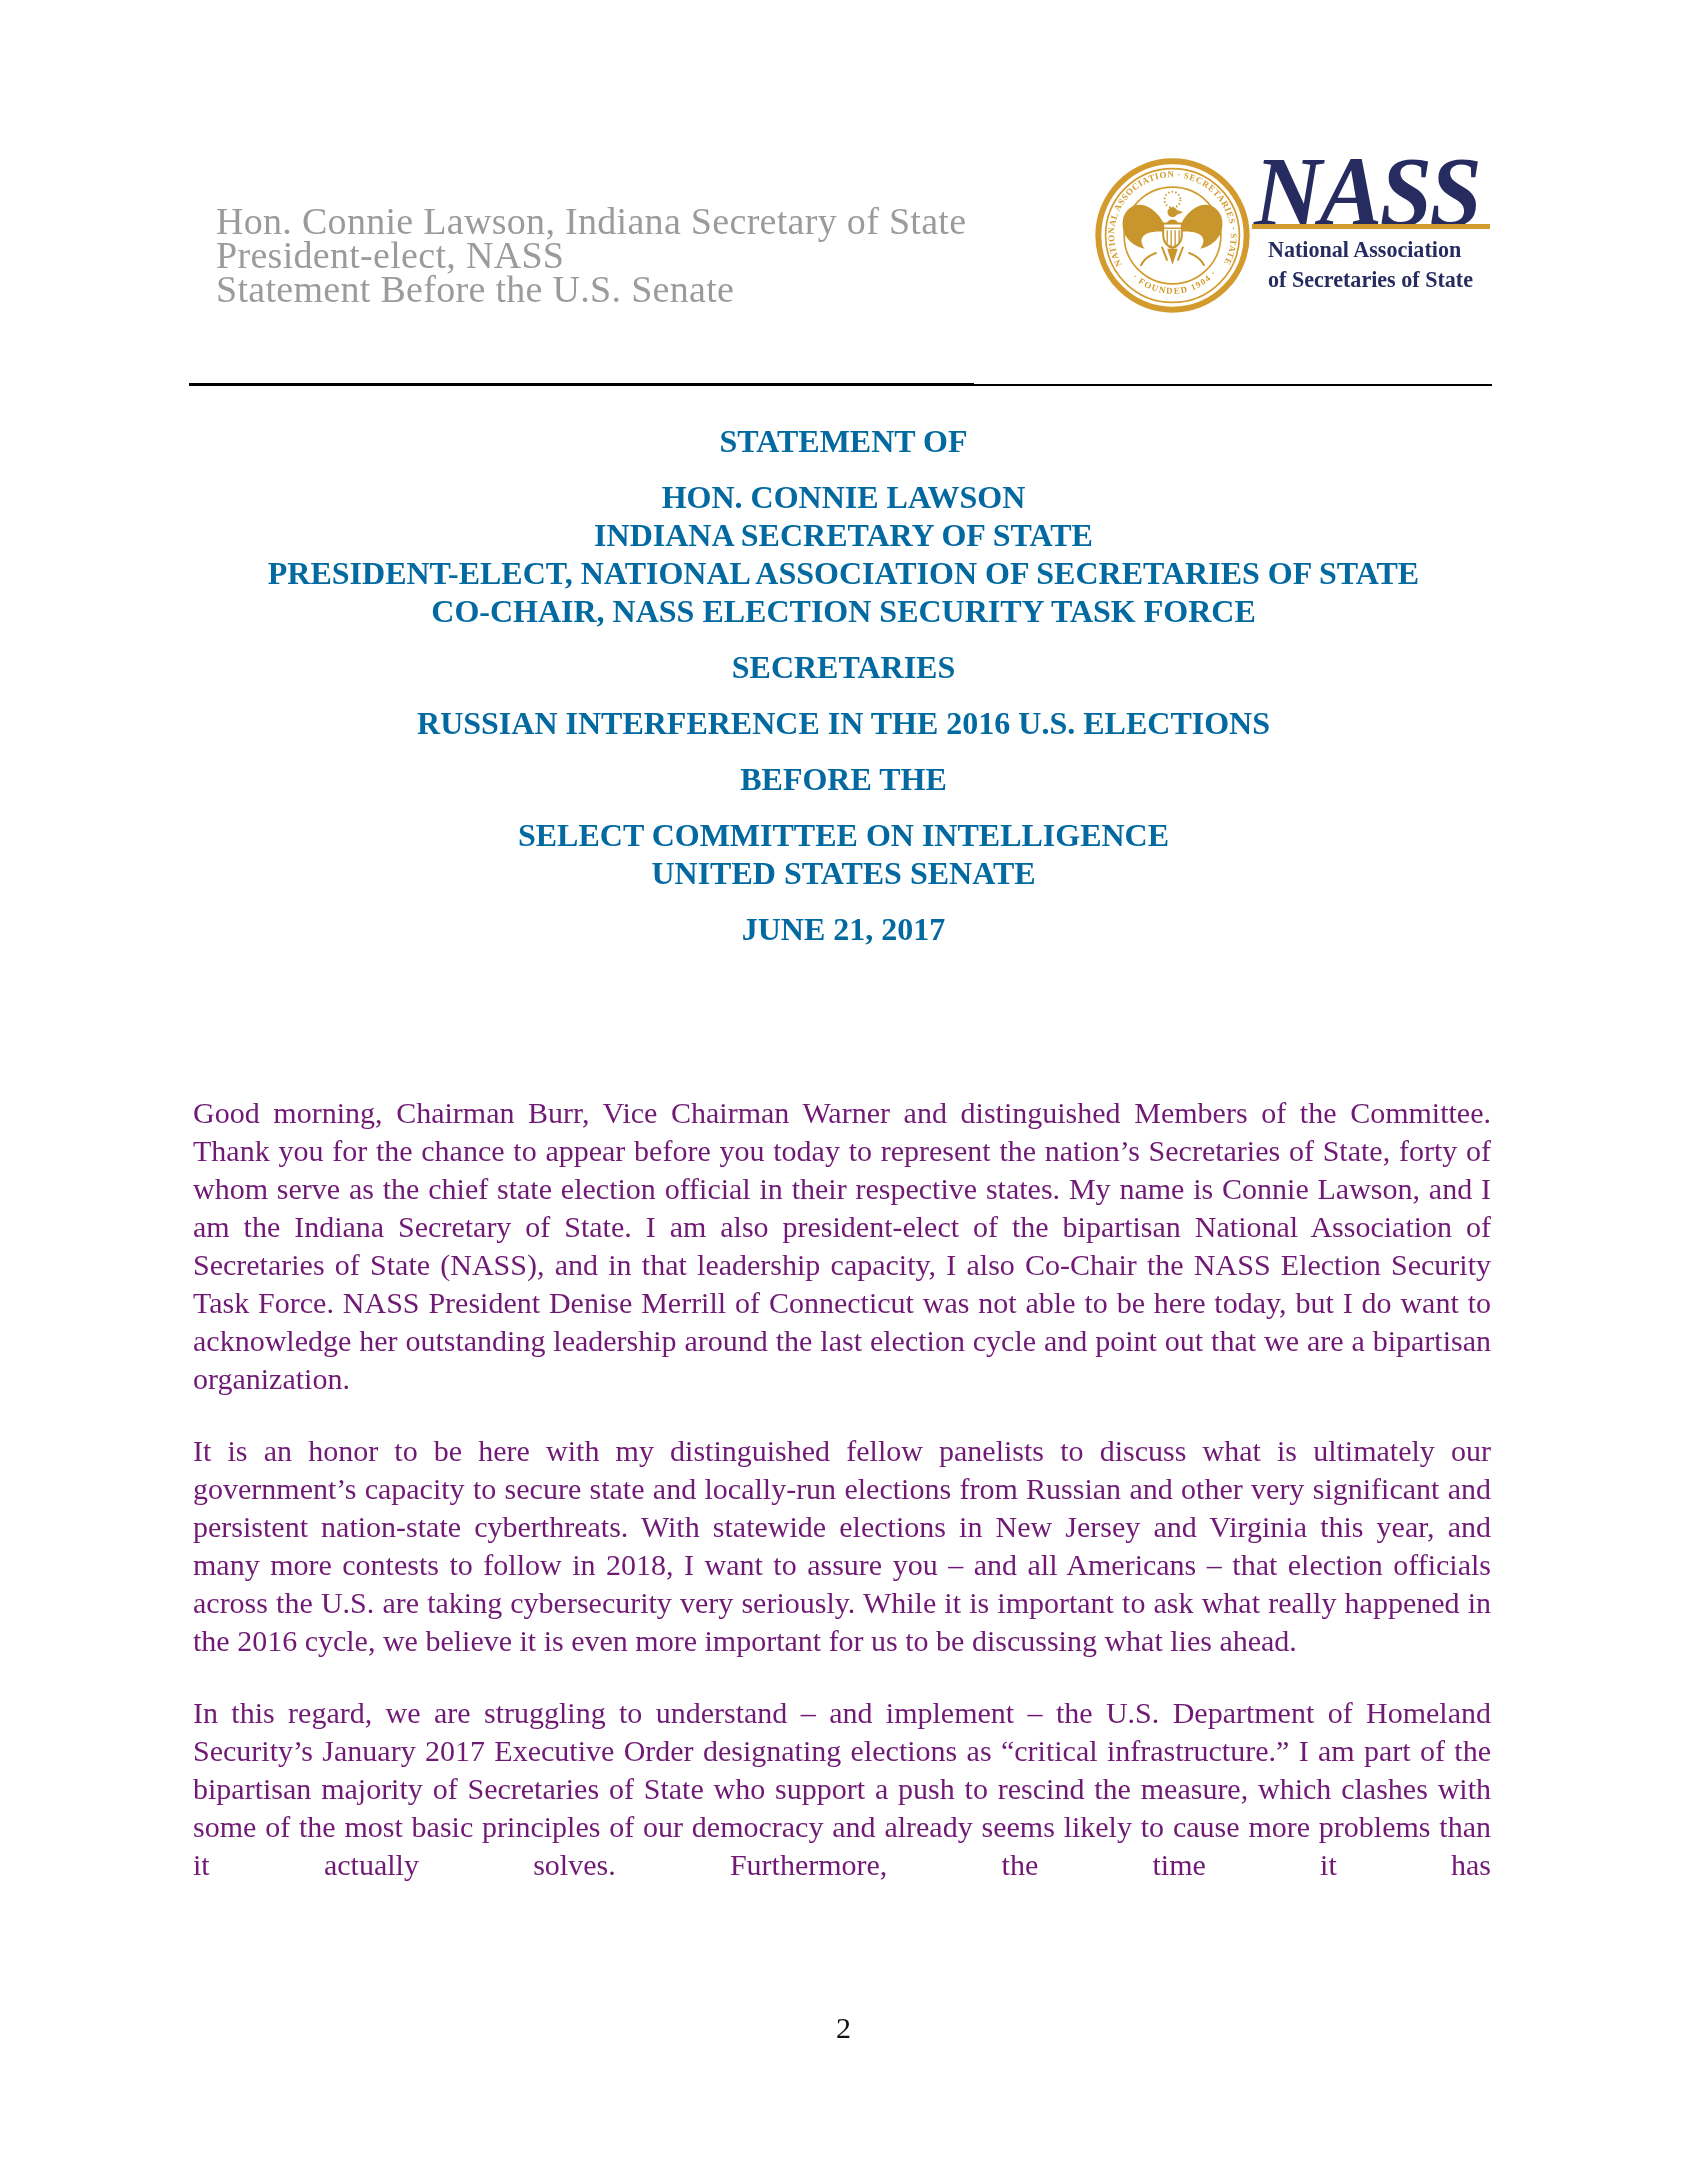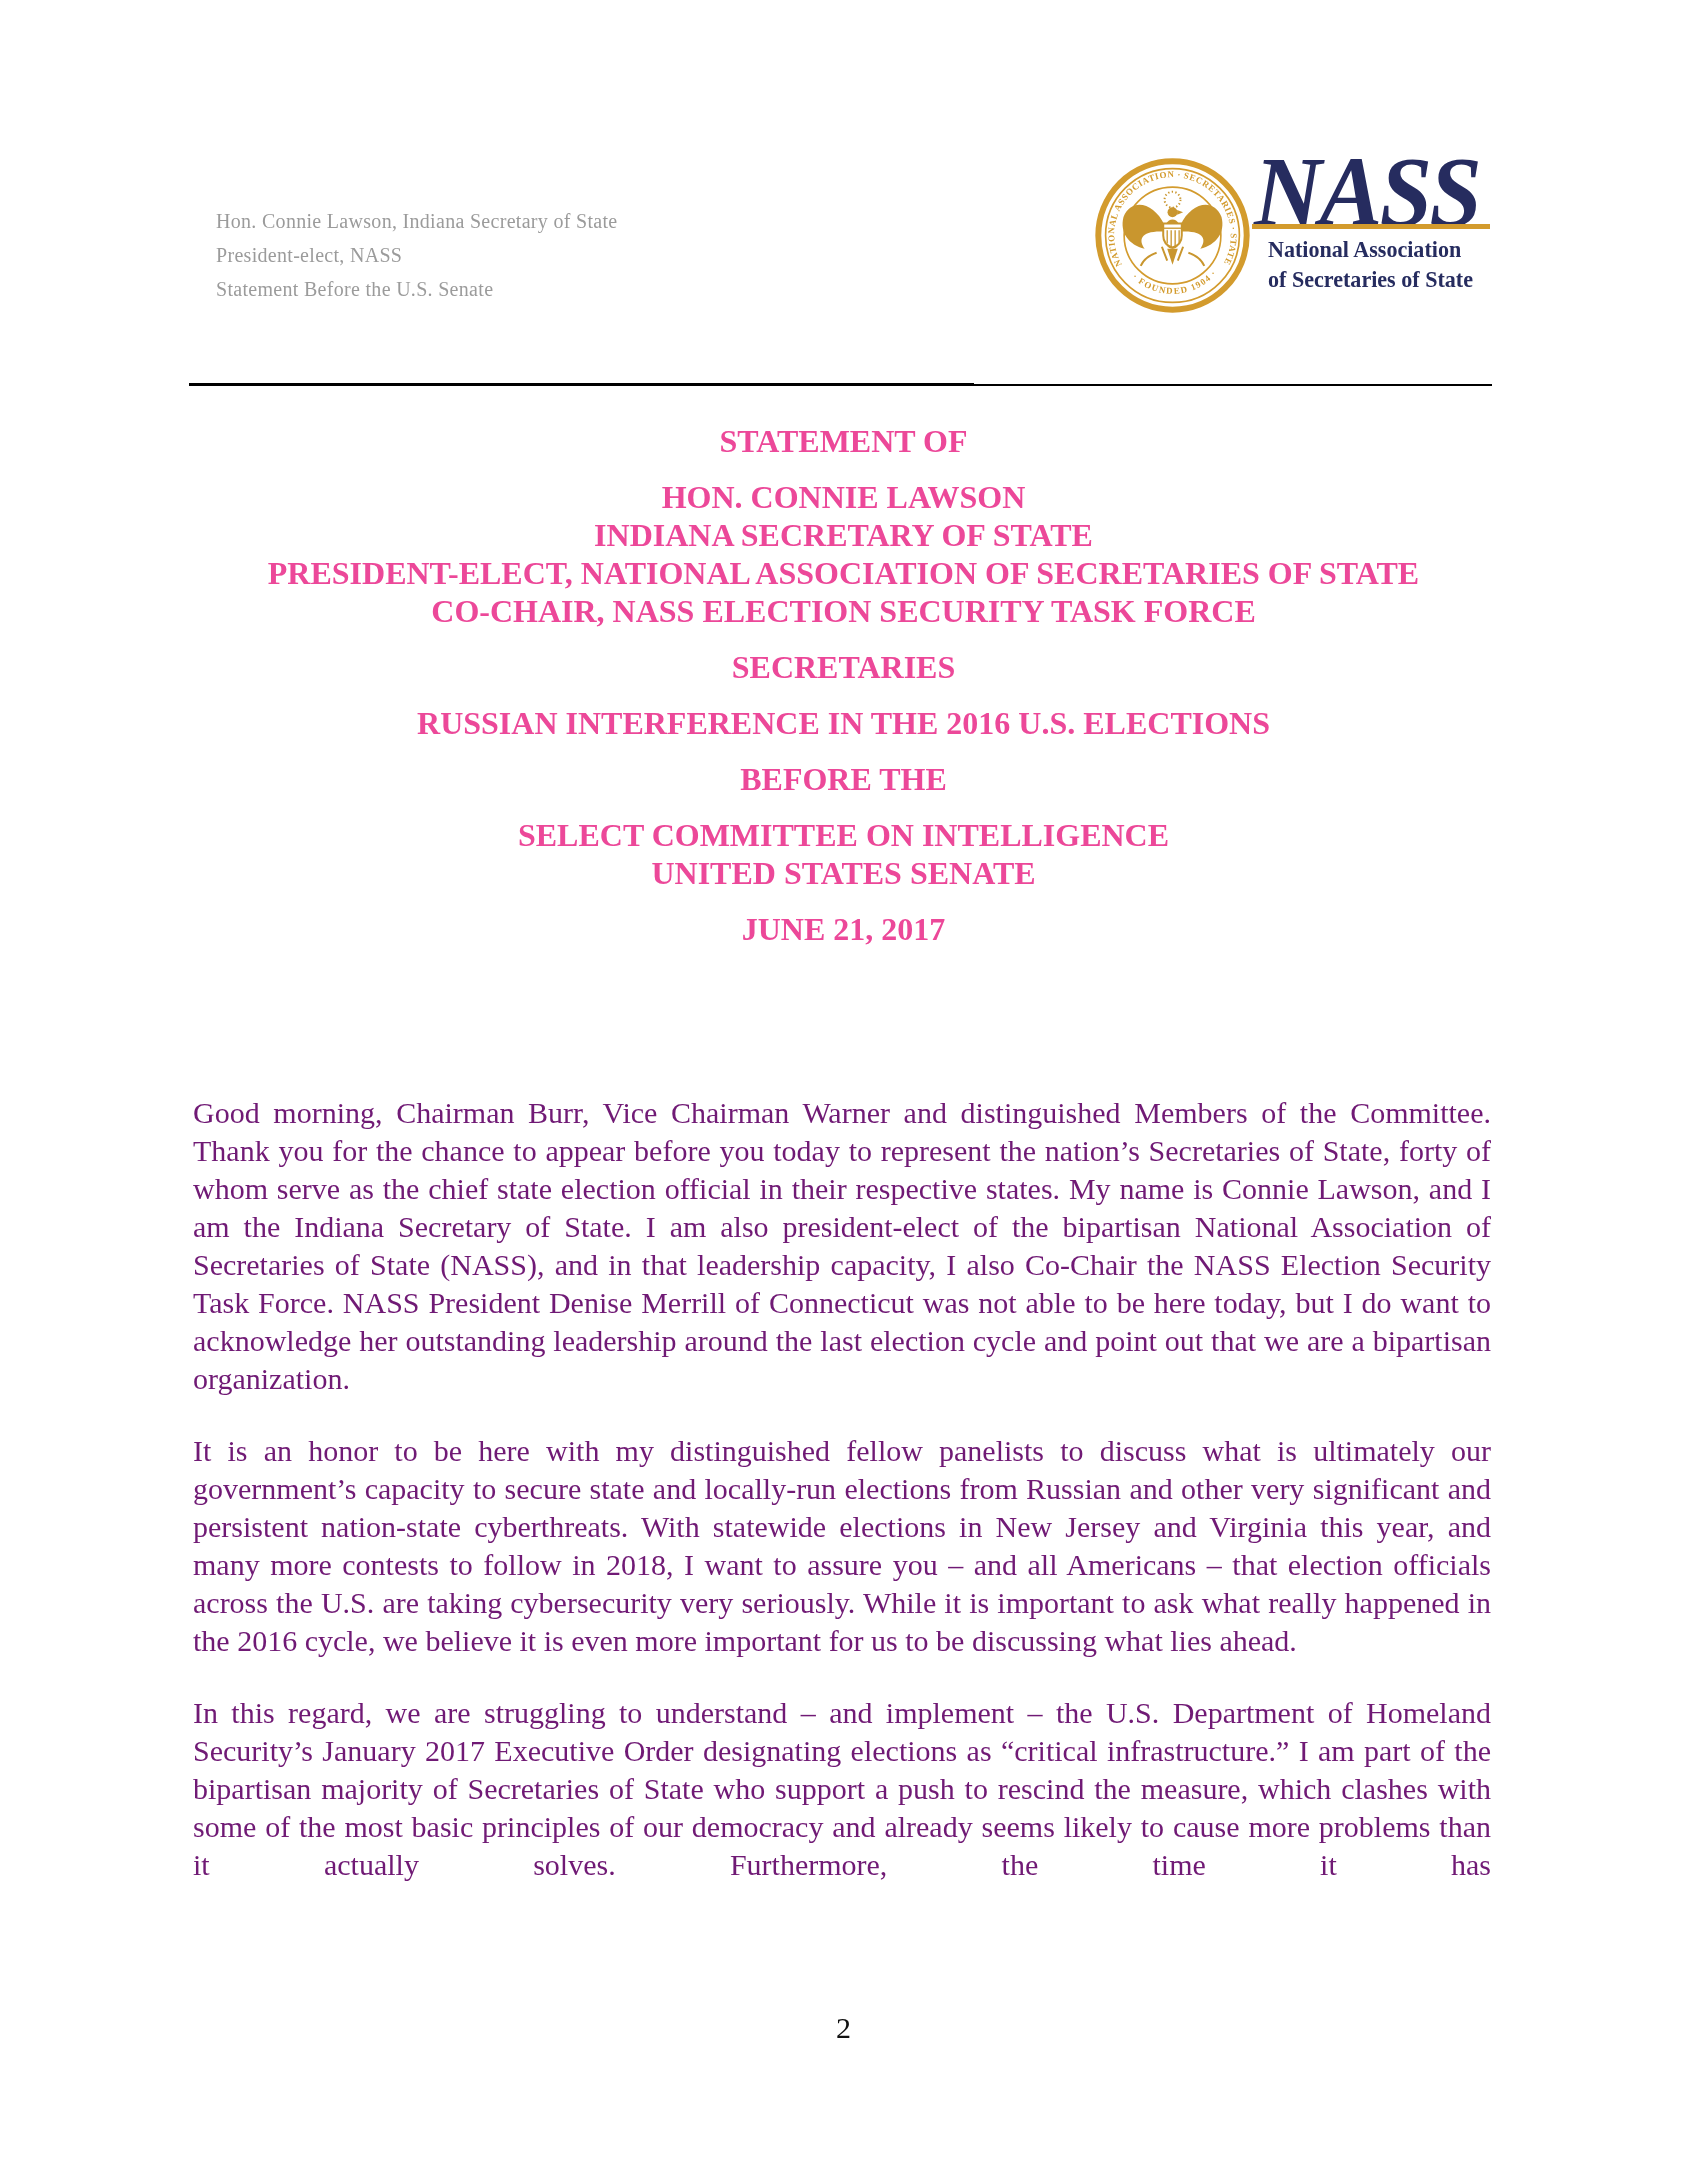--- a/index.html
+++ b/index.html
@@ -7,21 +7,21 @@
     position:relative;
     width:1687px;height:2183px;
     background:#ffffff;
     font-family:"Liberation Serif","DejaVu Serif",serif;
     color:#141414;
     overflow:hidden;
   }
   
   .byline{
     position:absolute;left:216px;top:204px;
-    font-size:20px;line-height:34px;
+    font-size:38px;line-height:34px;
     color:#9b9b9b;
     letter-spacing:0.3px;
   }
   
   .seal{position:absolute;left:1093px;top:156px;width:159px;height:159px;}
   .nass-word{
     position:absolute;left:1254px;top:142px;
     font-size:99px;line-height:99px;
     font-weight:bold;font-style:italic;
     color:#262C5F;
@@ -38,21 +38,21 @@
     white-space:nowrap;
   }
   
   .rule-left{position:absolute;left:189px;top:383px;width:785px;height:3.3px;background:#000;}
   .rule-right{position:absolute;left:974px;top:384px;width:518px;height:2px;background:#000;}
   
   .titles{
     position:absolute;left:196px;top:422px;width:1295px;
     text-align:center;
     font-size:32px;line-height:38px;font-weight:bold;
-    color:#ec4899;
+    color:#0369a1;
   }
   .tl{height:38px;}
   .gap{margin-top:18px;}
   
   .bodytext{
     position:absolute;left:193px;top:1094px;width:1298px;
     font-size:30px;line-height:38px;
     text-align:justify;
     color:#701a75;
   }

